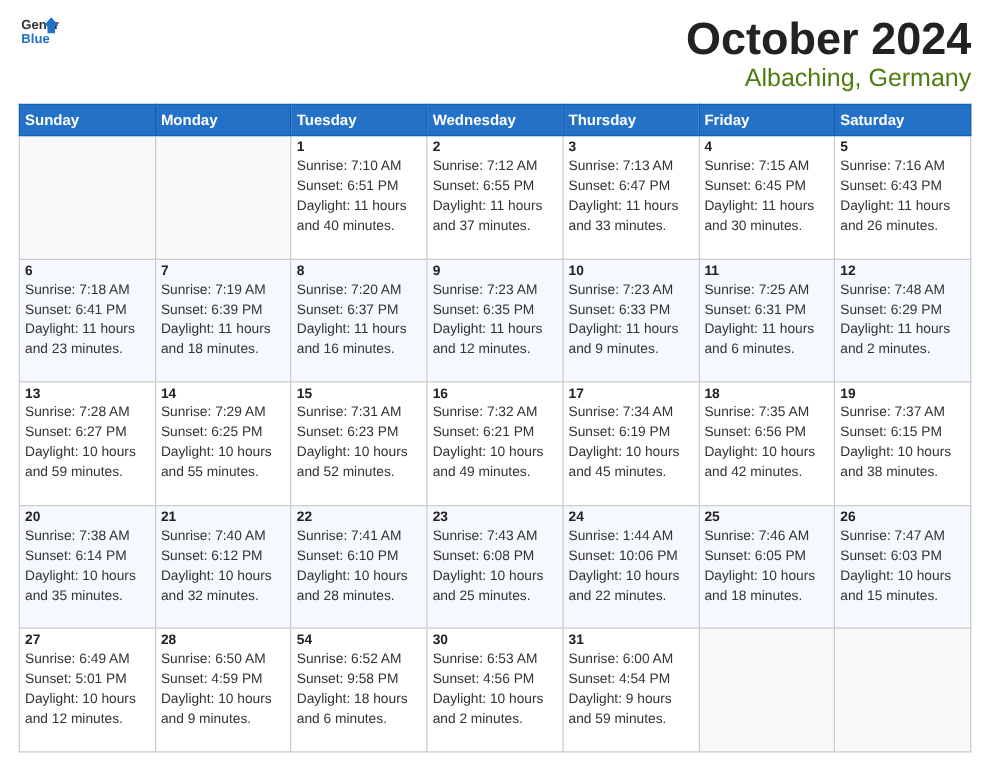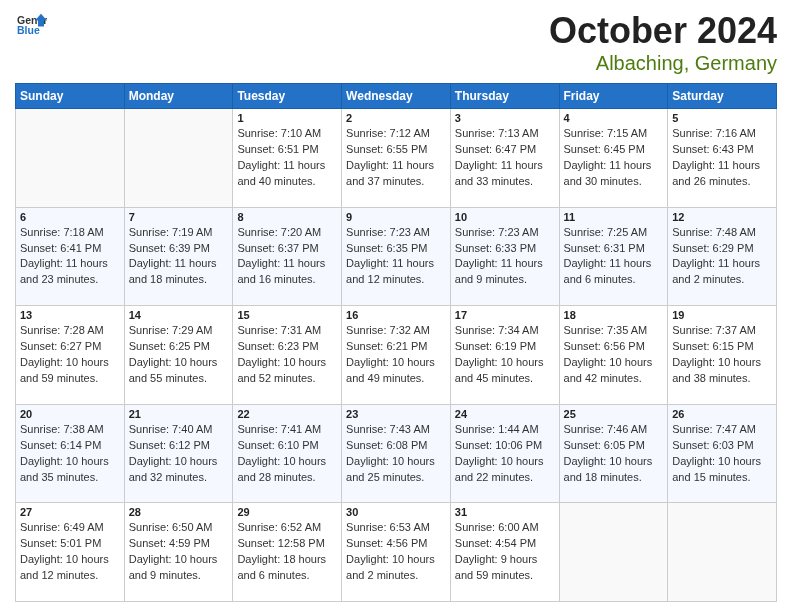--- a/index.html
+++ b/index.html
@@ -238,22 +238,22 @@
         <tr>
           <td>
             <span class="day-num">27</span>
             <div class="day-info"><span>Sunrise: 6:49 AM</span><br><span>Sunset: 5:01 PM</span><br><span>Daylight: 10 hours and 12 minutes.</span></div>
           </td>
           <td>
             <span class="day-num">28</span>
             <div class="day-info"><span>Sunrise: 6:50 AM</span><br><span>Sunset: 4:59 PM</span><br><span>Daylight: 10 hours and 9 minutes.</span></div>
           </td>
           <td>
-            <span class="day-num">29</span>
-            <div class="day-info"><span>Sunrise: 6:52 AM</span><br><span>Sunset: 12:58 PM</span><br><span>Daylight: 18 hours and 6 minutes.</span></div>
+            <span class="day-num">54</span>
+            <div class="day-info"><span>Sunrise: 6:52 AM</span><br><span>Sunset: 9:58 PM</span><br><span>Daylight: 18 hours and 6 minutes.</span></div>
           </td>
           <td>
             <span class="day-num">30</span>
             <div class="day-info"><span>Sunrise: 6:53 AM</span><br><span>Sunset: 4:56 PM</span><br><span>Daylight: 10 hours and 2 minutes.</span></div>
           </td>
           <td>
             <span class="day-num">31</span>
             <div class="day-info"><span>Sunrise: 6:00 AM</span><br><span>Sunset: 4:54 PM</span><br><span>Daylight: 9 hours and 59 minutes.</span></div>
           </td>
           <td class="empty"></td>

